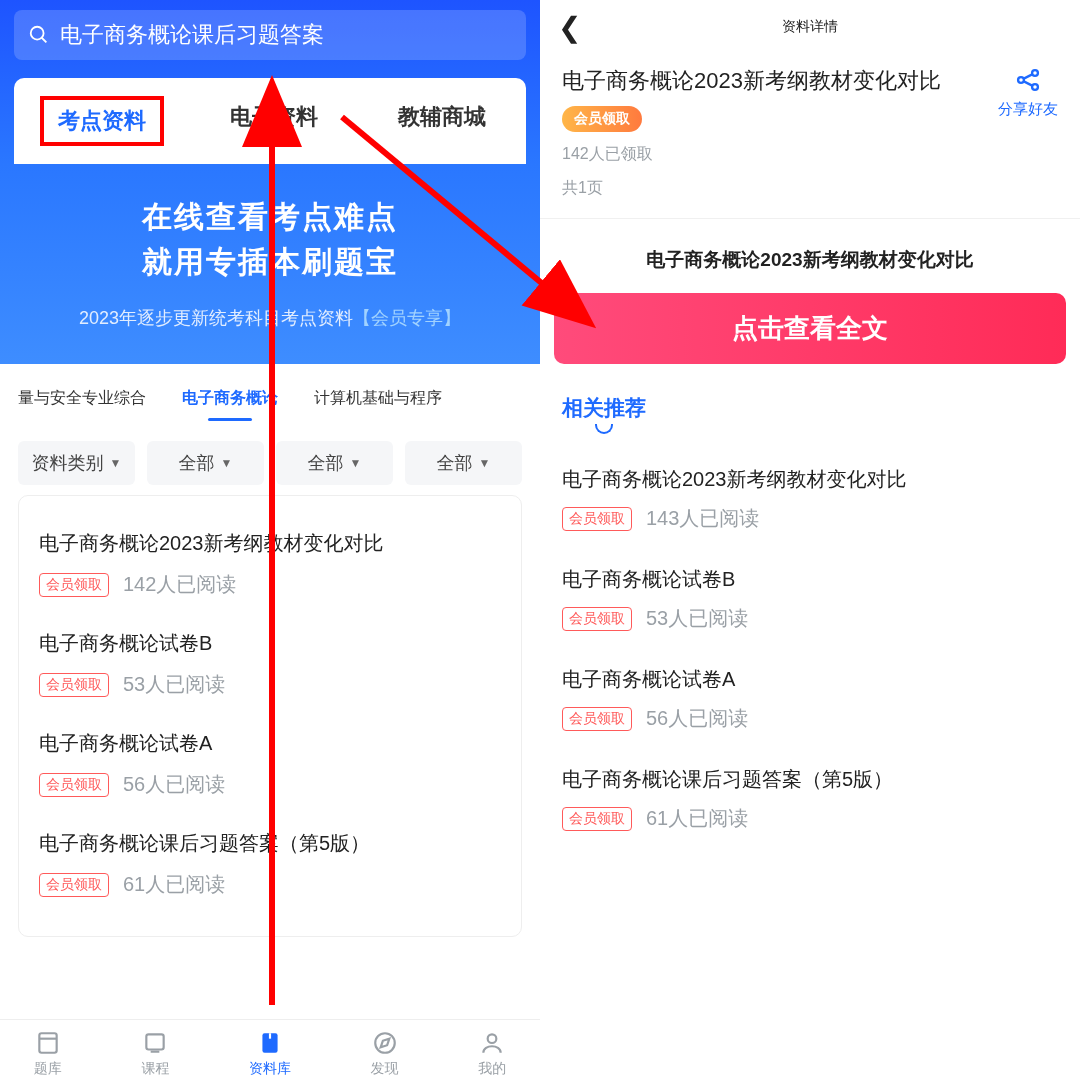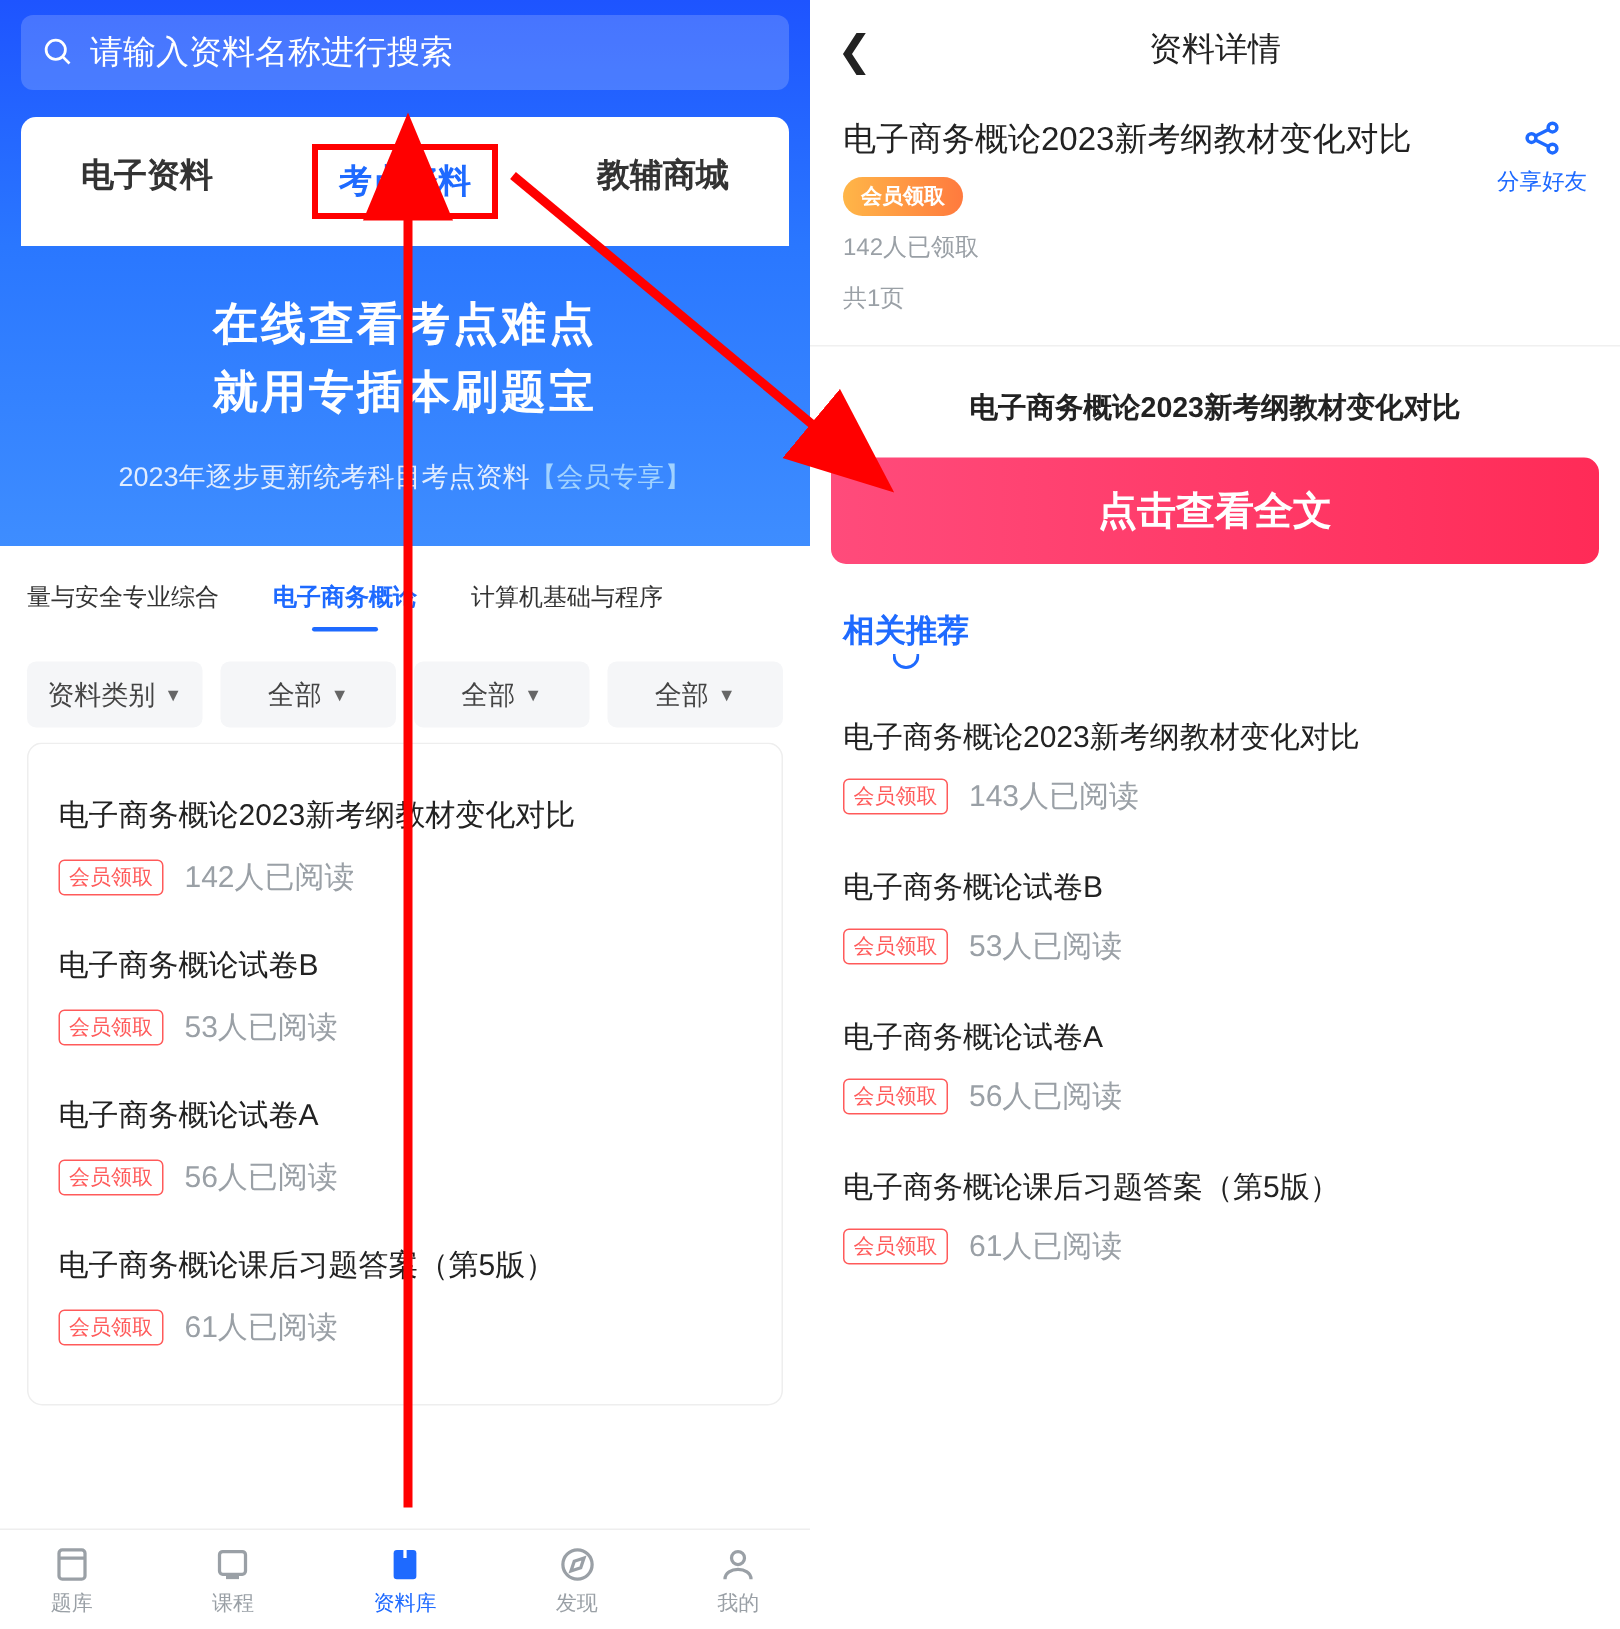--- a/index.html
+++ b/index.html
@@ -85,21 +85,21 @@
   .nav-item { display: flex; flex-direction: column; align-items: center; gap: 4px; color: #9aa0a6; font-size: 14px; }
   .nav-item.active { color: #1e6aff; justify-content: flex-end; }
   .nav-item svg { width: 26px; height: 26px; }
 
   
   .r-header {
     display: flex; align-items: center; justify-content: center;
     position: relative; padding: 18px 0 16px 0;
   }
   .r-header .back { position: absolute; left: 18px; font-size: 28px; color: #222; }
-  .r-title { font-size: 22px; color: #222; font-weight: 500; }
+  .r-title { font-size: 14px; color: #222; font-weight: 500; }
 
   .r-detail { padding: 14px 22px 18px 22px; border-bottom: 1px solid #f0f0f0; }
   .r-detail .d-title { font-size: 22px; color: #222; font-weight: 500; }
   .d-row { display: flex; align-items: start; justify-content: space-between; }
   .d-main { flex: 1; }
   .pill-gradient {
     display: inline-block; margin-top: 10px;
     background: linear-gradient(90deg, #ffb648 0%, #ff7a3e 100%);
     color: #fff; font-size: 14px; font-weight: 600;
     border-radius: 999px; padding: 4px 12px;
@@ -134,25 +134,25 @@
 </head>
 <body>
 
 <div class="left-pane">
   <div class="blue-header">
     <div class="search-bar">
       <svg viewBox="0 0 24 24" fill="none" stroke="#fff" stroke-width="2">
           <circle cx="10" cy="10" r="7"></circle>
           <line x1="20" y1="20" x2="15" y2="15"></line>
         </svg>
-      <span>请输入资料名称进行搜索</span>
+      <span>电子商务概论课后习题答案</span>
     </div>
     <div class="top-tabs">
+      <div class="top-tab active highlighted">考点资料</div>
       <div class="top-tab">电子资料</div>
-      <div class="top-tab active highlighted">考点资料</div>
       <div class="top-tab">教辅商城</div>
     </div>
   </div>
 
   <div class="banner">
     <div class="banner-title">在线查看考点难点</div>
     <div class="banner-title">就用专插本刷题宝</div>
     <div class="banner-sub">
       <span>2023年逐步更新统考科目考点资料</span><span class="bracket">【会员专享】</span>
     </div>

